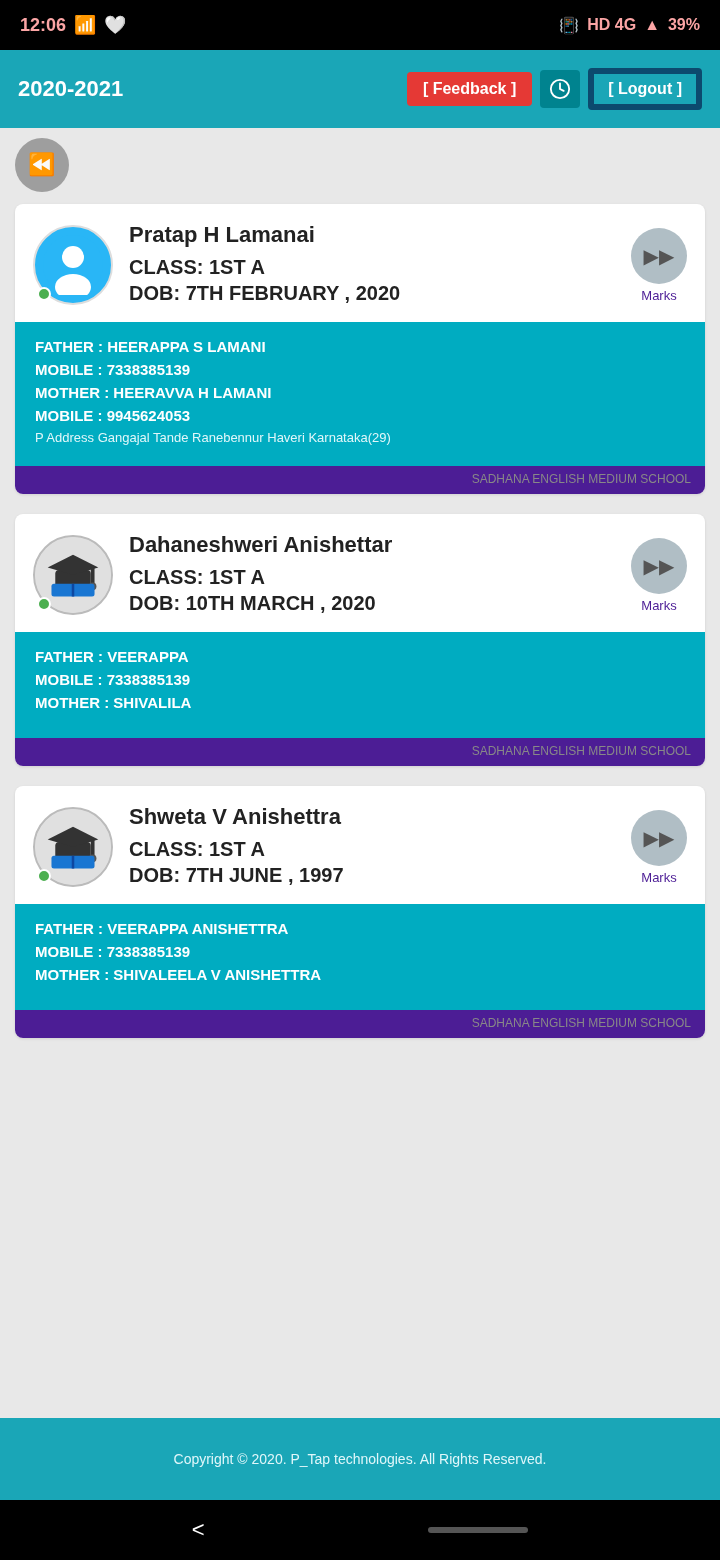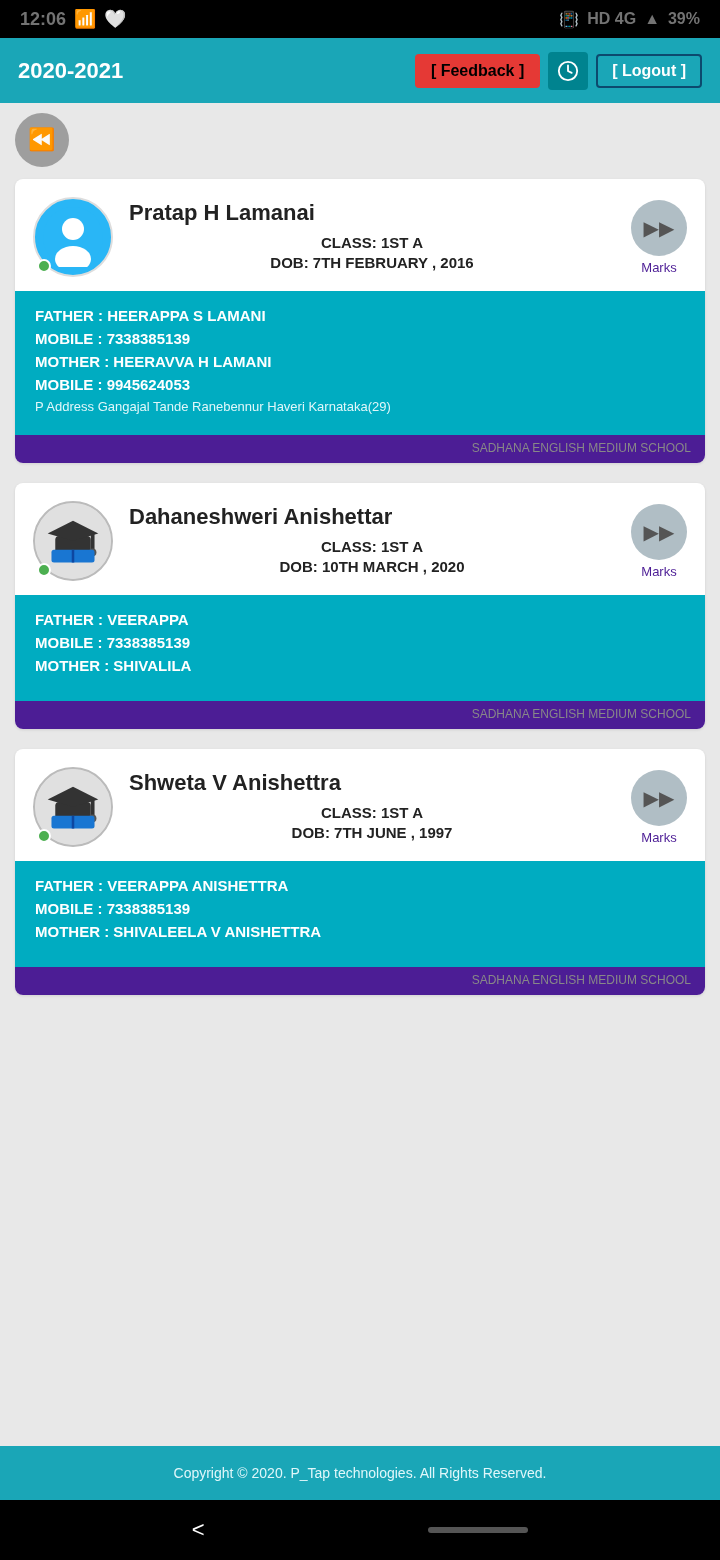--- a/index.html
+++ b/index.html
@@ -9,50 +9,50 @@
       min-height: 1560px;
       font-family: 'Arial', sans-serif;
       background: #e8e8e8;
       display: flex;
       flex-direction: column;
     }
 
     
     .status-bar {
       background: #000;
-      height: 38px;
+      height: 50px;
       display: flex;
       align-items: center;
       justify-content: space-between;
       padding: 0 20px;
-      color: #737373;
+      color: #fca5a5;
       font-size: 18px;
       font-weight: bold;
     }
     .status-left { display: flex; align-items: center; gap: 8px; }
     .status-right { display: flex; align-items: center; gap: 8px; font-size: 16px; }
 
     
     .header {
       background: #1aa6b7;
-      height: 65px;
+      height: 78px;
       display: flex;
       align-items: center;
       justify-content: space-between;
       padding: 0 18px;
     }
     .header-year {
       color: #fff;
       font-size: 22px;
       font-weight: bold;
     }
     .header-actions { display: flex; align-items: center; gap: 8px; }
     .btn-feedback {
       background: #e53935;
-      color: #000000;
+      color: #ffffff;
       border: none;
       border-radius: 4px;
       padding: 8px 16px;
       font-size: 16px;
       font-weight: bold;
       cursor: pointer;
     }
     .btn-clock {
       background: #00838f;
       color: #fff;
@@ -62,21 +62,21 @@
       height: 38px;
       display: flex;
       align-items: center;
       justify-content: center;
       cursor: pointer;
       font-size: 18px;
     }
     .btn-logout {
       background: transparent;
       color: #fff;
-      border: 2px solid #0c4a6e;
+      border: 6px solid #0c4a6e;
       border-radius: 4px;
       padding: 6px 14px;
       font-size: 16px;
       font-weight: bold;
       cursor: pointer;
     }
 
     
     .main-content {
       background: #e8e8e8;
@@ -148,24 +148,23 @@
       border: 2px solid #fff;
     }
     .student-details { flex: 1; }
     .student-name {
       font-size: 22px;
       font-weight: bold;
       color: #222;
       margin-bottom: 8px;
     }
     .student-class, .student-dob {
-      font-size: 15px;
+      font-size: 20px;
       color: #444;
       margin-bottom: 3px;
-      text-align: center;
     }
     .student-class span, .student-dob span {
       font-weight: bold;
       color: #222;
     }
     .marks-btn-wrap {
       display: flex;
       flex-direction: column;
       align-items: center;
       gap: 4px;
@@ -219,21 +218,21 @@
       background: #fff;
       border-radius: 8px;
       overflow: hidden;
       margin-bottom: 20px;
       box-shadow: 0 1px 3px rgba(0,0,0,0.1);
     }
 
     
     .footer {
       background: #1aa6b7;
-      padding: 18px;
+      padding: 32px;
       text-align: center;
     }
     .footer-text {
       color: #e0f7fa;
       font-size: 14px;
     }
 
     
     .nav-bar {
       background: #000;
@@ -308,21 +307,21 @@
           </svg>
         </div>
         <div class="online-dot"></div>
       </div>
       <div class="student-details">
         <div class="student-name">Pratap H Lamanai</div>
         <div class="student-class">
           <span>CLASS: 1ST A</span>
         </div>
         <div class="student-dob">
-          <span>DOB: 7TH FEBRUARY , 2016</span>
+          <span>DOB: 7TH FEBRUARY , 2020</span>
         </div>
       </div>
       <div class="marks-btn-wrap">
         <button class="marks-btn">
           <span>▶▶</span>
         </button>
         <span class="marks-label">Marks</span>
       </div>
     </div>
     <div class="family-panel">

